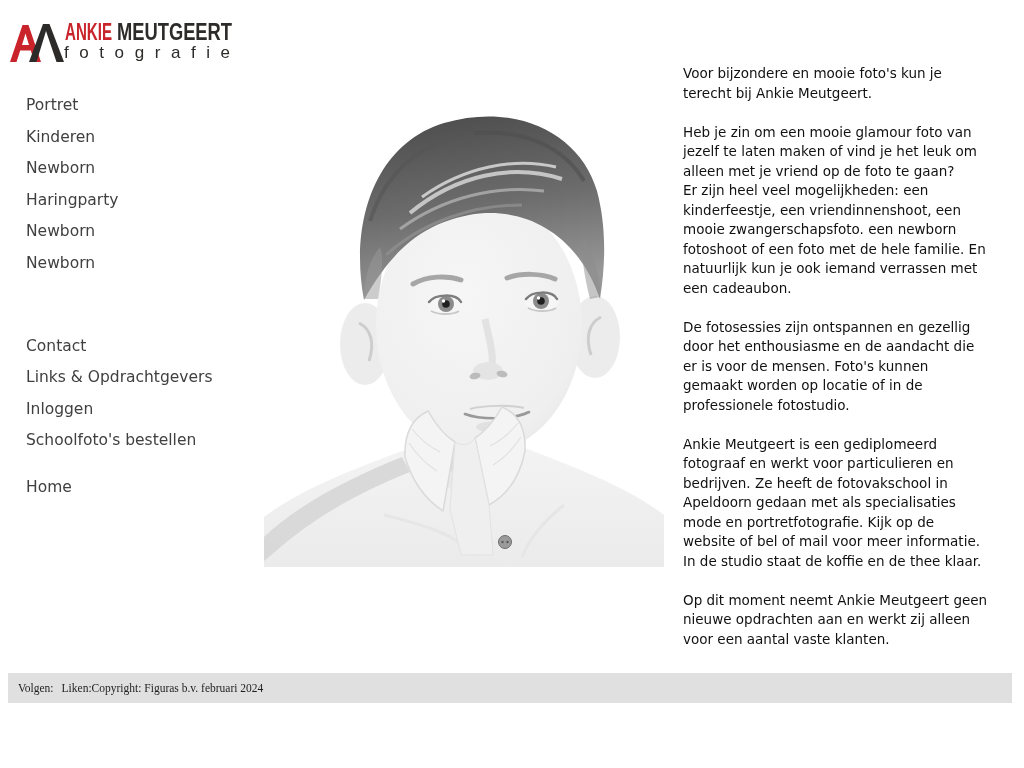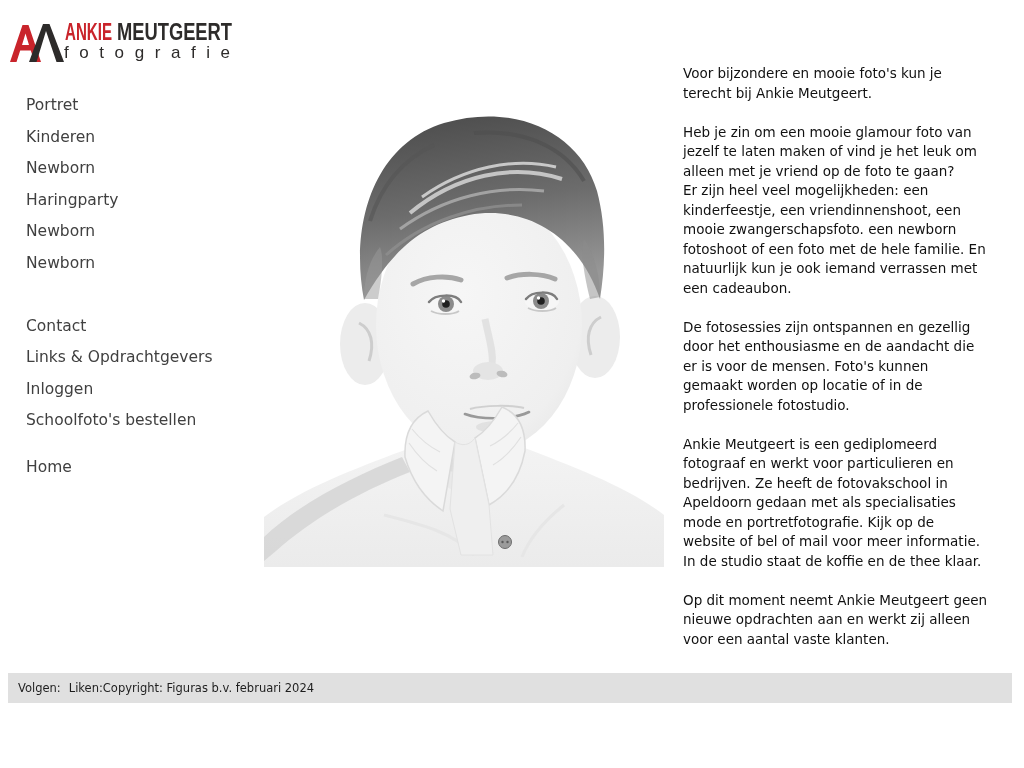--- a/index.html
+++ b/index.html
@@ -12,36 +12,36 @@
   
   .logo{position:absolute;left:10px;top:12px;width:250px;height:60px;cursor:pointer;}
   
   .sidebar{position:absolute;left:26px;top:96px;width:230px;}
   .sidebar ul{list-style:none;margin:0;padding:0;}
   .sidebar li{
     font-size:15.5px;line-height:19px;margin-bottom:12.5px;
     color:#404040;cursor:pointer;white-space:nowrap;
   }
   .sidebar ul.g2{margin-top:21px;}
-  .sidebar ul.g3{margin-top:44px;}
+  .sidebar ul.g3{margin-top:64px;}
   .sidebar ul.g4{margin-top:28px;}
   
   .photo{position:absolute;left:264px;top:85px;width:400px;height:482px;background:#ffffff;}
   
   .content{position:absolute;left:683px;top:64px;width:348px;}
   .content p{
     margin:0 0 19.5px 0;
     font-size:13.5px;line-height:19.5px;
     white-space:pre-line;color:#111111;
   }
   
   .footer{
     position:absolute;left:8px;top:673px;width:1004px;height:30px;
     background:#e0e0e0;display:flex;align-items:center;
-    font-size:11.5px;color:#1e1e1e;padding-left:10px;box-sizing:border-box;
+    font-size:11.5px;color:#1e1e1e;padding-left:10px;box-sizing:border-box;font-family:Liberation Serif, serif;
   }
   .footer .volgen{margin-right:8px;}
   .footer .liken{}
 </style>
 </head>
 <body>
 
 <div class="logo">
   <svg width="250" height="60" viewBox="0 0 250 60">
 

